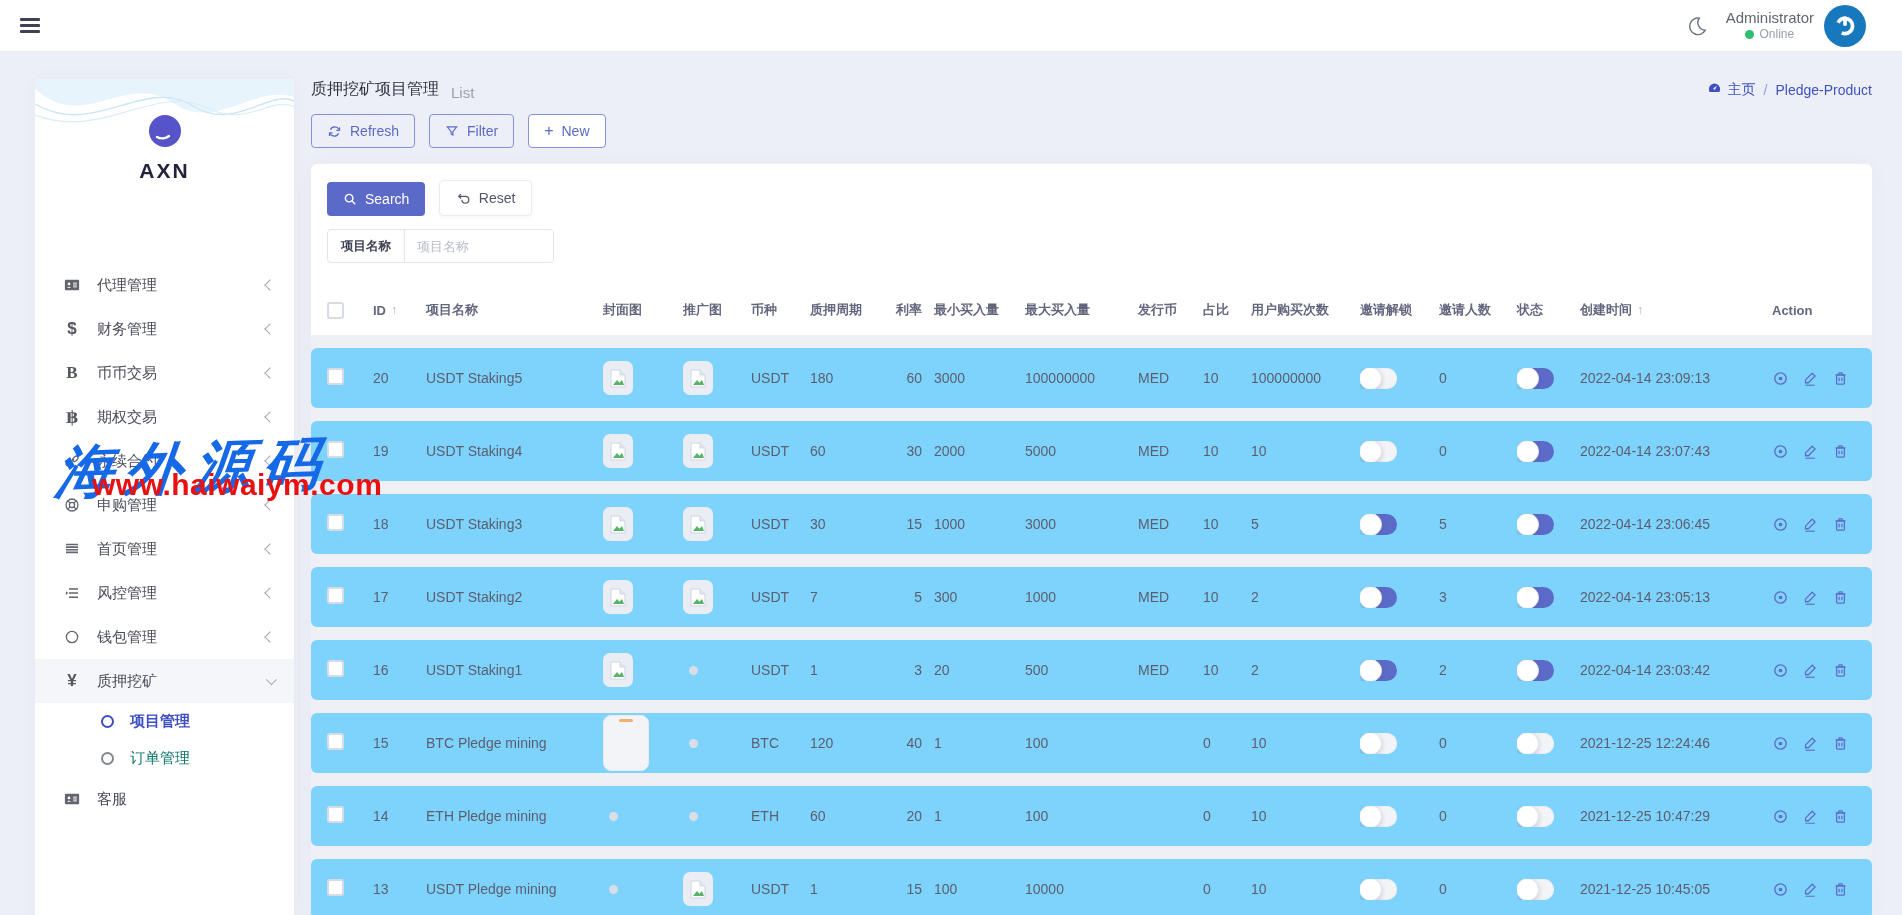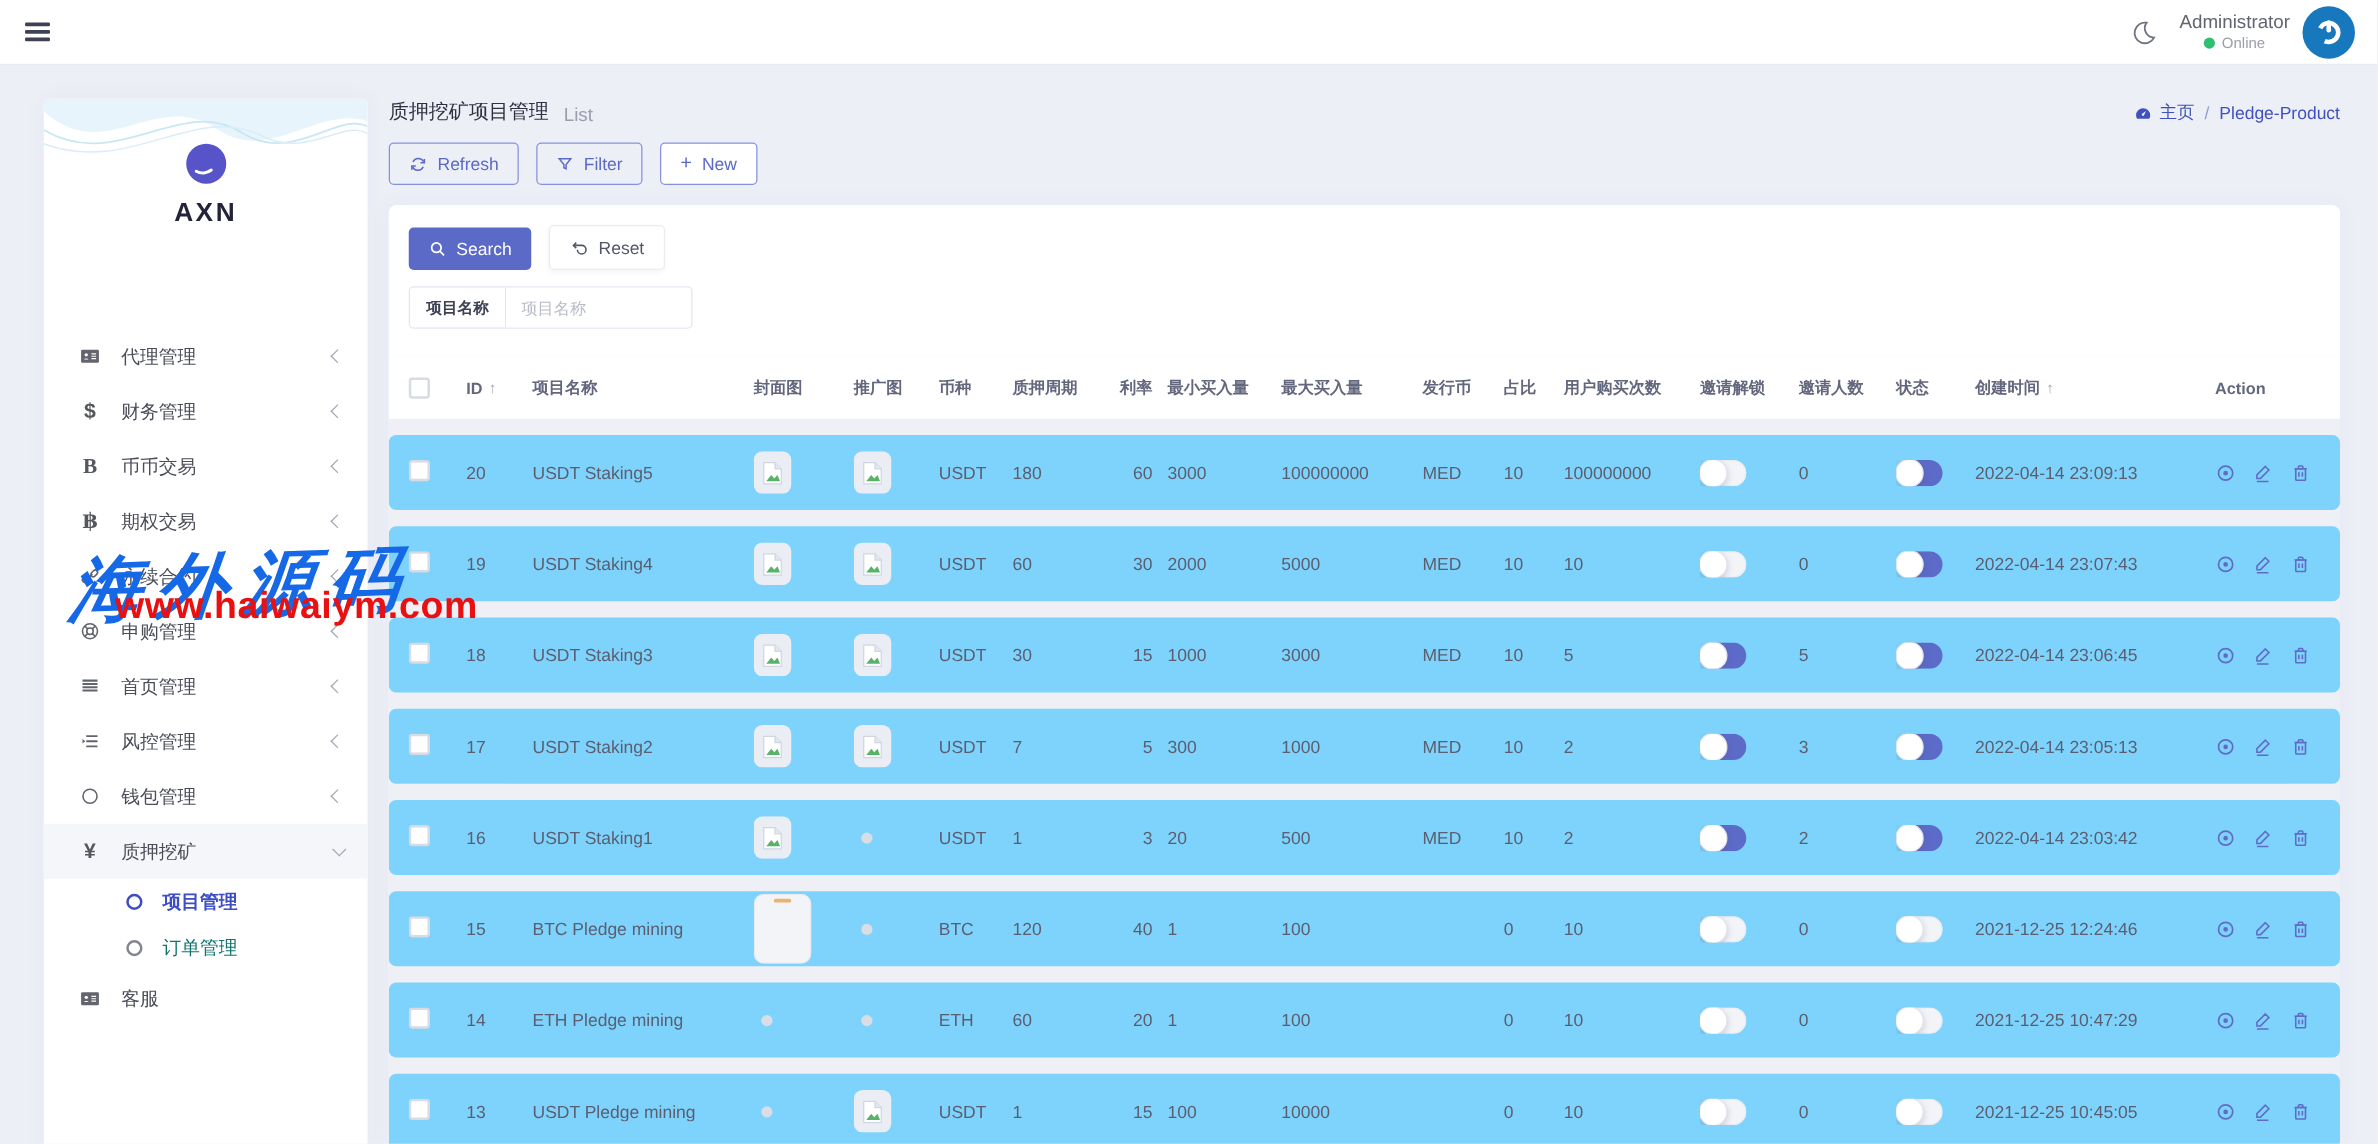--- a/index.html
+++ b/index.html
@@ -6,21 +6,21 @@
   html,body { width:1902px; height:915px; overflow:hidden; }
   body {
     font-family:"Liberation Sans","DejaVu Sans",sans-serif;
     background:#edeff7; color:#5b5e70; position:relative;
   }
   svg { display:block; }
 
   
   .topbar{
     height:51px; background:#fff; display:flex; align-items:center;
-    padding:0 18px 0 20px; box-shadow:0 1px 0 #e9ebf2; position:relative; z-index:5;
+    padding:0 36px 0 20px; box-shadow:0 1px 0 #e9ebf2; position:relative; z-index:5;
   }
   .burger{ width:20px; cursor:pointer; }
   .burger div{ height:2.5px; background:#3f4254; margin:3.5px 0; border-radius:1px; }
   .topbar-right{ margin-left:auto; display:flex; align-items:center; gap:18px; }
   .moon{ color:#6e7280; cursor:pointer; }
   .userbox{ display:flex; align-items:center; gap:10px; cursor:pointer; }
   .usertext{ text-align:right; line-height:1.25; }
   .username{ font-size:15px; color:#62656f; }
   .userstatus{ font-size:12px; color:#9a9daa; display:flex; align-items:center; justify-content:center; gap:5px;}
   .statusdot{ width:9px; height:9px; border-radius:50%; background:#2fbf71; display:inline-block;}
@@ -56,21 +56,21 @@
   .smi.active{ color:#3d4ec4; font-weight:bold; }
   .smi.active .ring{ border-color:#3d4ec4; }
 
   
   .main{ flex:1; margin-left:17px; min-width:0; }
   .title-row{ display:flex; align-items:center; }
   .page-title{ font-size:16px; font-weight:500; color:#2f3140; }
   .page-sub{ font-size:15px; color:#9c9eac; margin-left:12px; position:relative; top:3px;}
   .breadcrumb{ margin-left:auto; display:flex; align-items:center; gap:8px; font-size:14px; color:#3f51c1; }
   .breadcrumb .sep{ color:#8f9bd8; }
-  .crumb{ cursor:pointer; display:flex; align-items:flex-end; gap:6px; }
+  .crumb{ cursor:pointer; display:flex; align-items:flex-start; gap:6px; }
 
   .actions-row{ display:flex; margin-top:14px; }
   .btn-outline{
     display:flex; align-items:center; gap:8px; border:1px solid #8691dd; color:#5b69c7;
     background:transparent; border-radius:4px; font-size:14px; padding:8px 15px; cursor:pointer;
     font-family:inherit;
   }
   .btn-outline + .btn-outline{ margin-left:14px; }
   .btn-new{ margin-left:auto; background:#fff; }
   .plus{ font-size:16px; line-height:1; }

